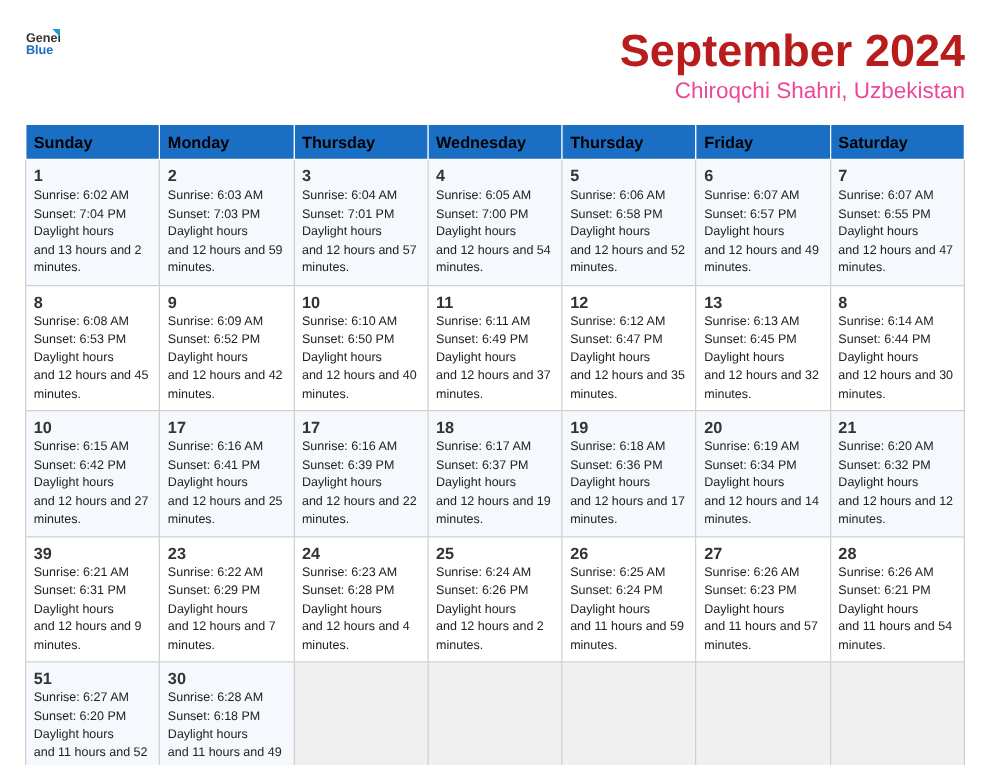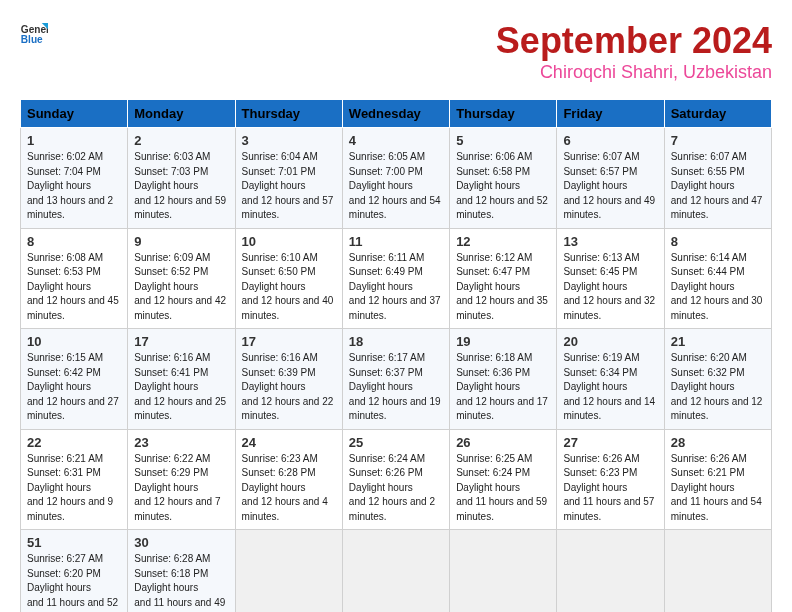--- a/index.html
+++ b/index.html
@@ -195,21 +195,21 @@
         <span class="day-num">20</span>
         <span class="day-detail">Sunrise: 6:19 AM<br>Sunset: 6:34 PM<br>Daylight hours<br>and 12 hours and 14 minutes.</span>
       </td>
         <td>
         <span class="day-num">21</span>
         <span class="day-detail">Sunrise: 6:20 AM<br>Sunset: 6:32 PM<br>Daylight hours<br>and 12 hours and 12 minutes.</span>
       </td>
       </tr>
       <tr>
         <td>
-        <span class="day-num">22</span>
+        <span class="day-num">39</span>
         <span class="day-detail">Sunrise: 6:21 AM<br>Sunset: 6:31 PM<br>Daylight hours<br>and 12 hours and 9 minutes.</span>
       </td>
         <td>
         <span class="day-num">23</span>
         <span class="day-detail">Sunrise: 6:22 AM<br>Sunset: 6:29 PM<br>Daylight hours<br>and 12 hours and 7 minutes.</span>
       </td>
         <td>
         <span class="day-num">24</span>
         <span class="day-detail">Sunrise: 6:23 AM<br>Sunset: 6:28 PM<br>Daylight hours<br>and 12 hours and 4 minutes.</span>
       </td>

